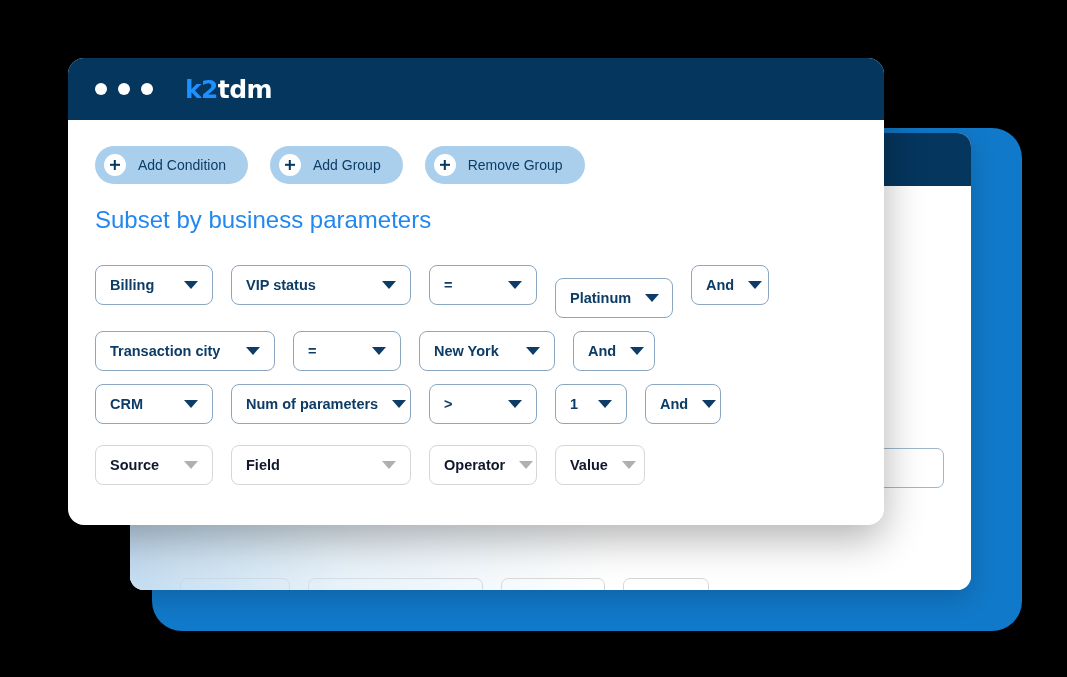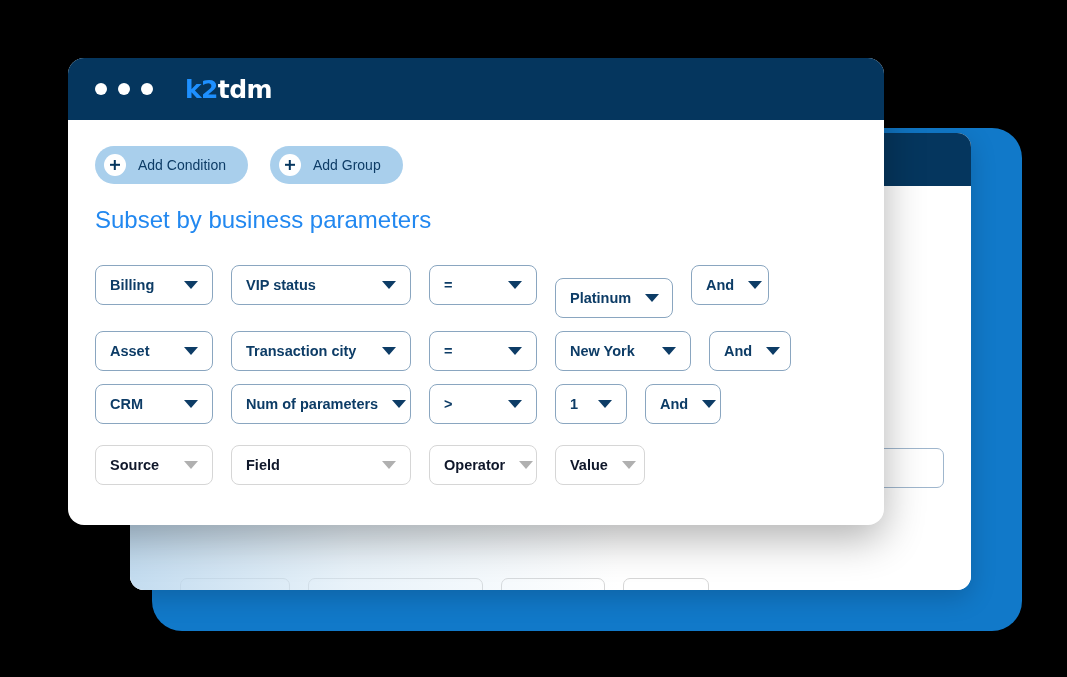--- a/index.html
+++ b/index.html
@@ -302,20 +302,24 @@
 
       <div class="actions">
         <button class="pill-btn">
           <span class="pill-plus"></span>
           <span class="pill-label">Add Condition</span>
         </button>
         <button class="pill-btn">
           <span class="pill-plus"></span>
           <span class="pill-label">Add Group</span>
         </button>
+        <button class="pill-btn">
+          <span class="pill-plus"></span>
+          <span class="pill-label">Remove Group</span>
+        </button>
       </div>
 
       <div class="section-title">Subset by business parameters</div>
 
       <div class="rows">
 
         <div class="row">
           <div class="select w-source">
             <span class="sel-text">Billing</span>
             <span class="caret"></span>
@@ -332,24 +336,20 @@
             <span class="sel-text">Platinum</span>
             <span class="caret"></span>
           </div>
           <div class="select w-join">
             <span class="sel-text">And</span>
             <span class="caret"></span>
           </div>
         </div>
 
         <div class="row">
-          <div class="select w-source">
-            <span class="sel-text">Asset</span>
-            <span class="caret"></span>
-          </div>
           <div class="select w-field">
             <span class="sel-text">Transaction city</span>
             <span class="caret"></span>
           </div>
           <div class="select w-operator">
             <span class="sel-text">=</span>
             <span class="caret"></span>
           </div>
           <div class="select w-value-b">
             <span class="sel-text">New York</span>

